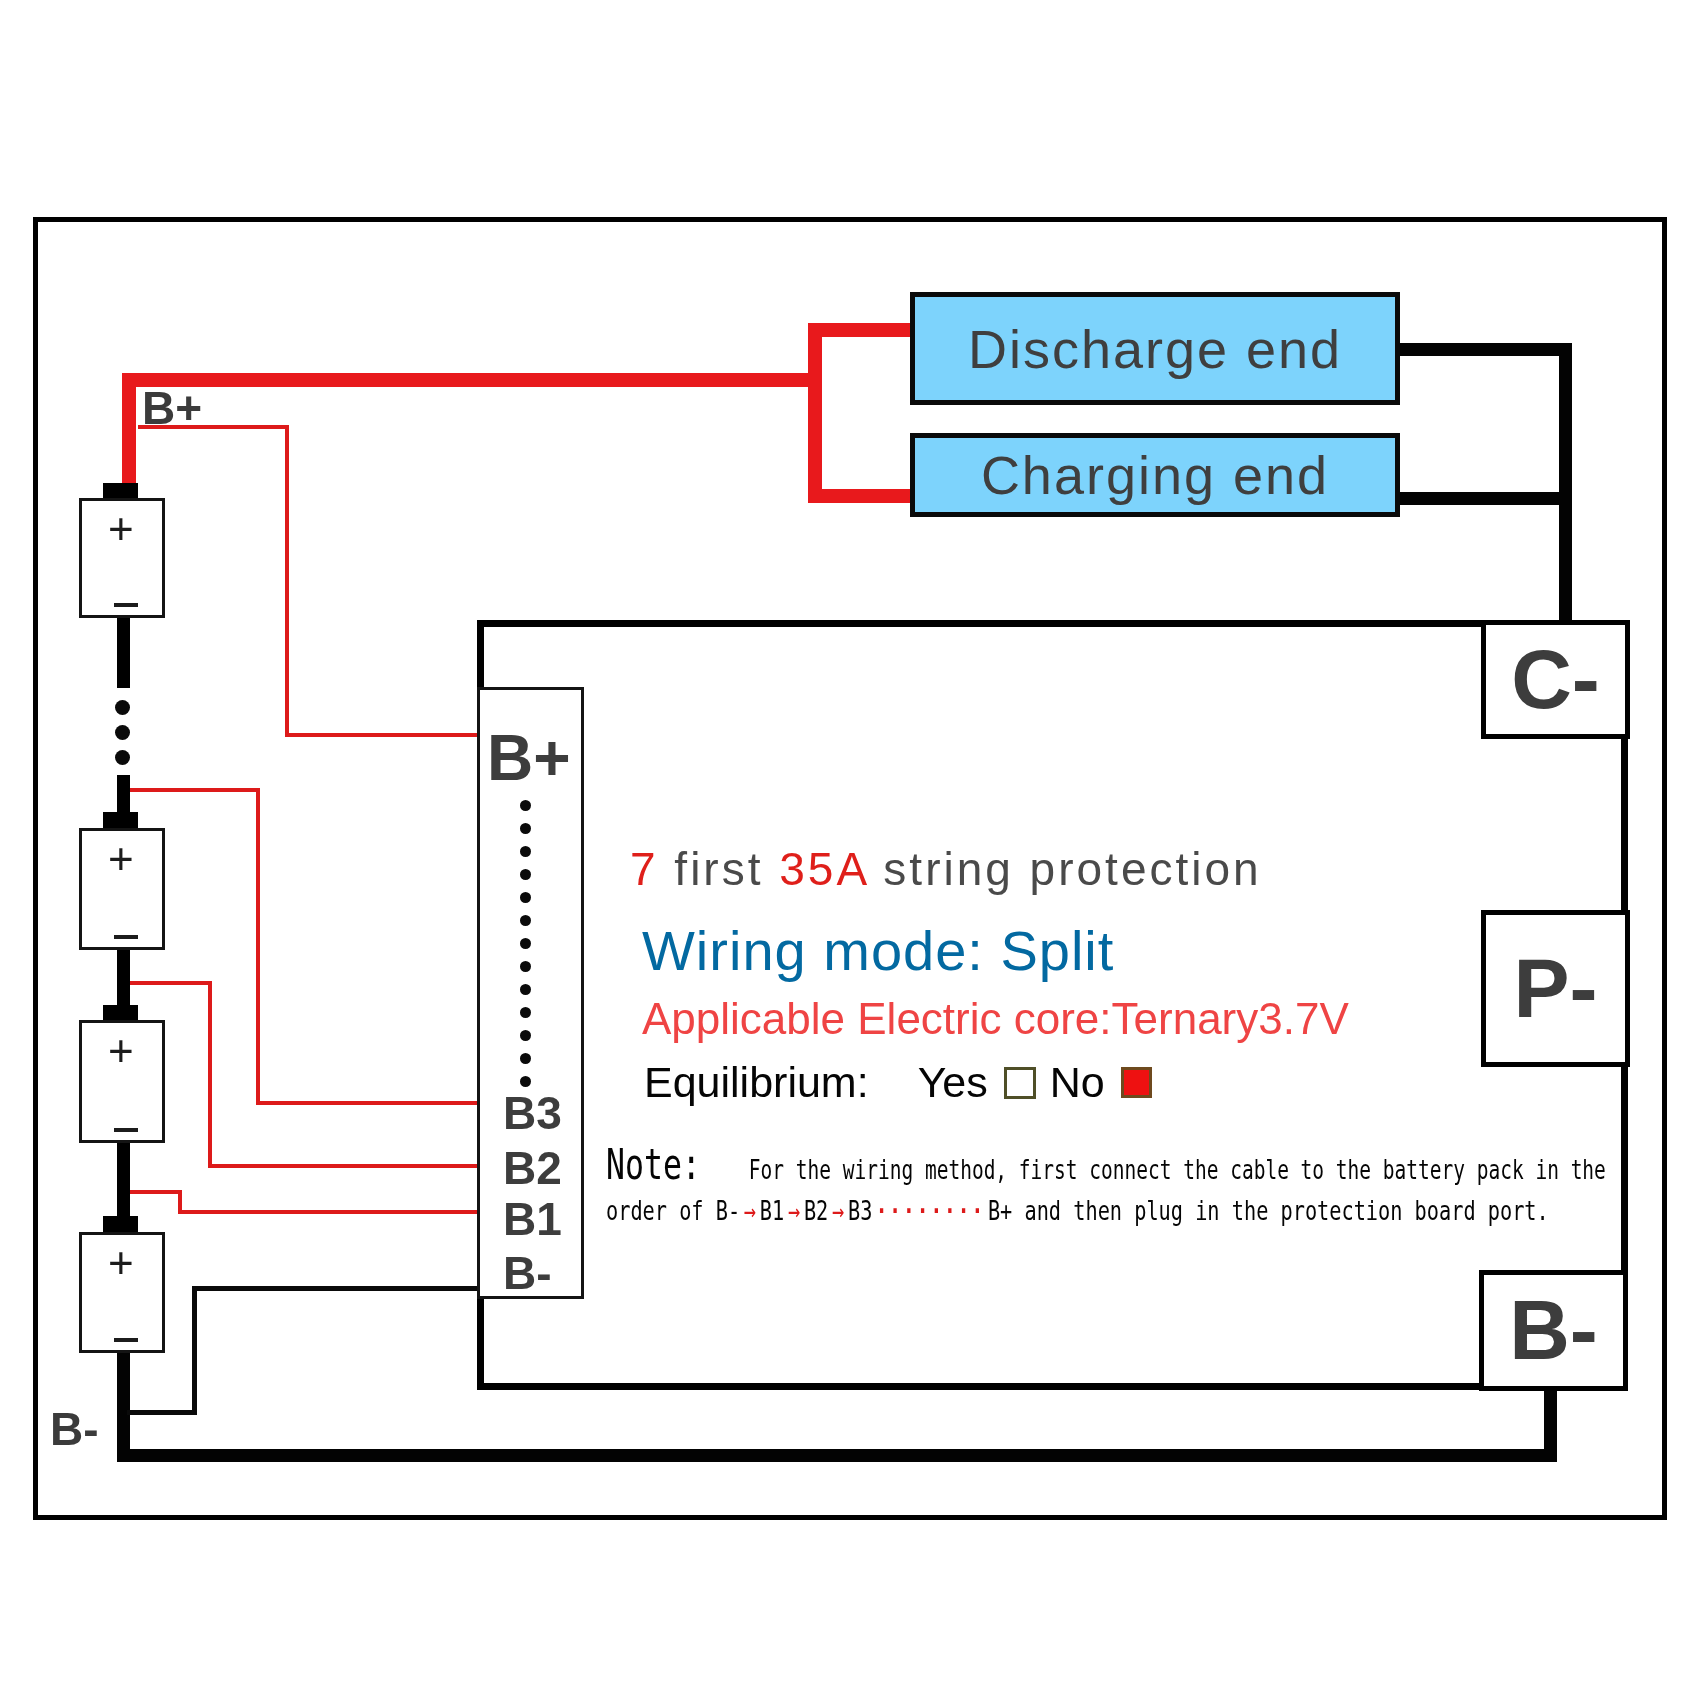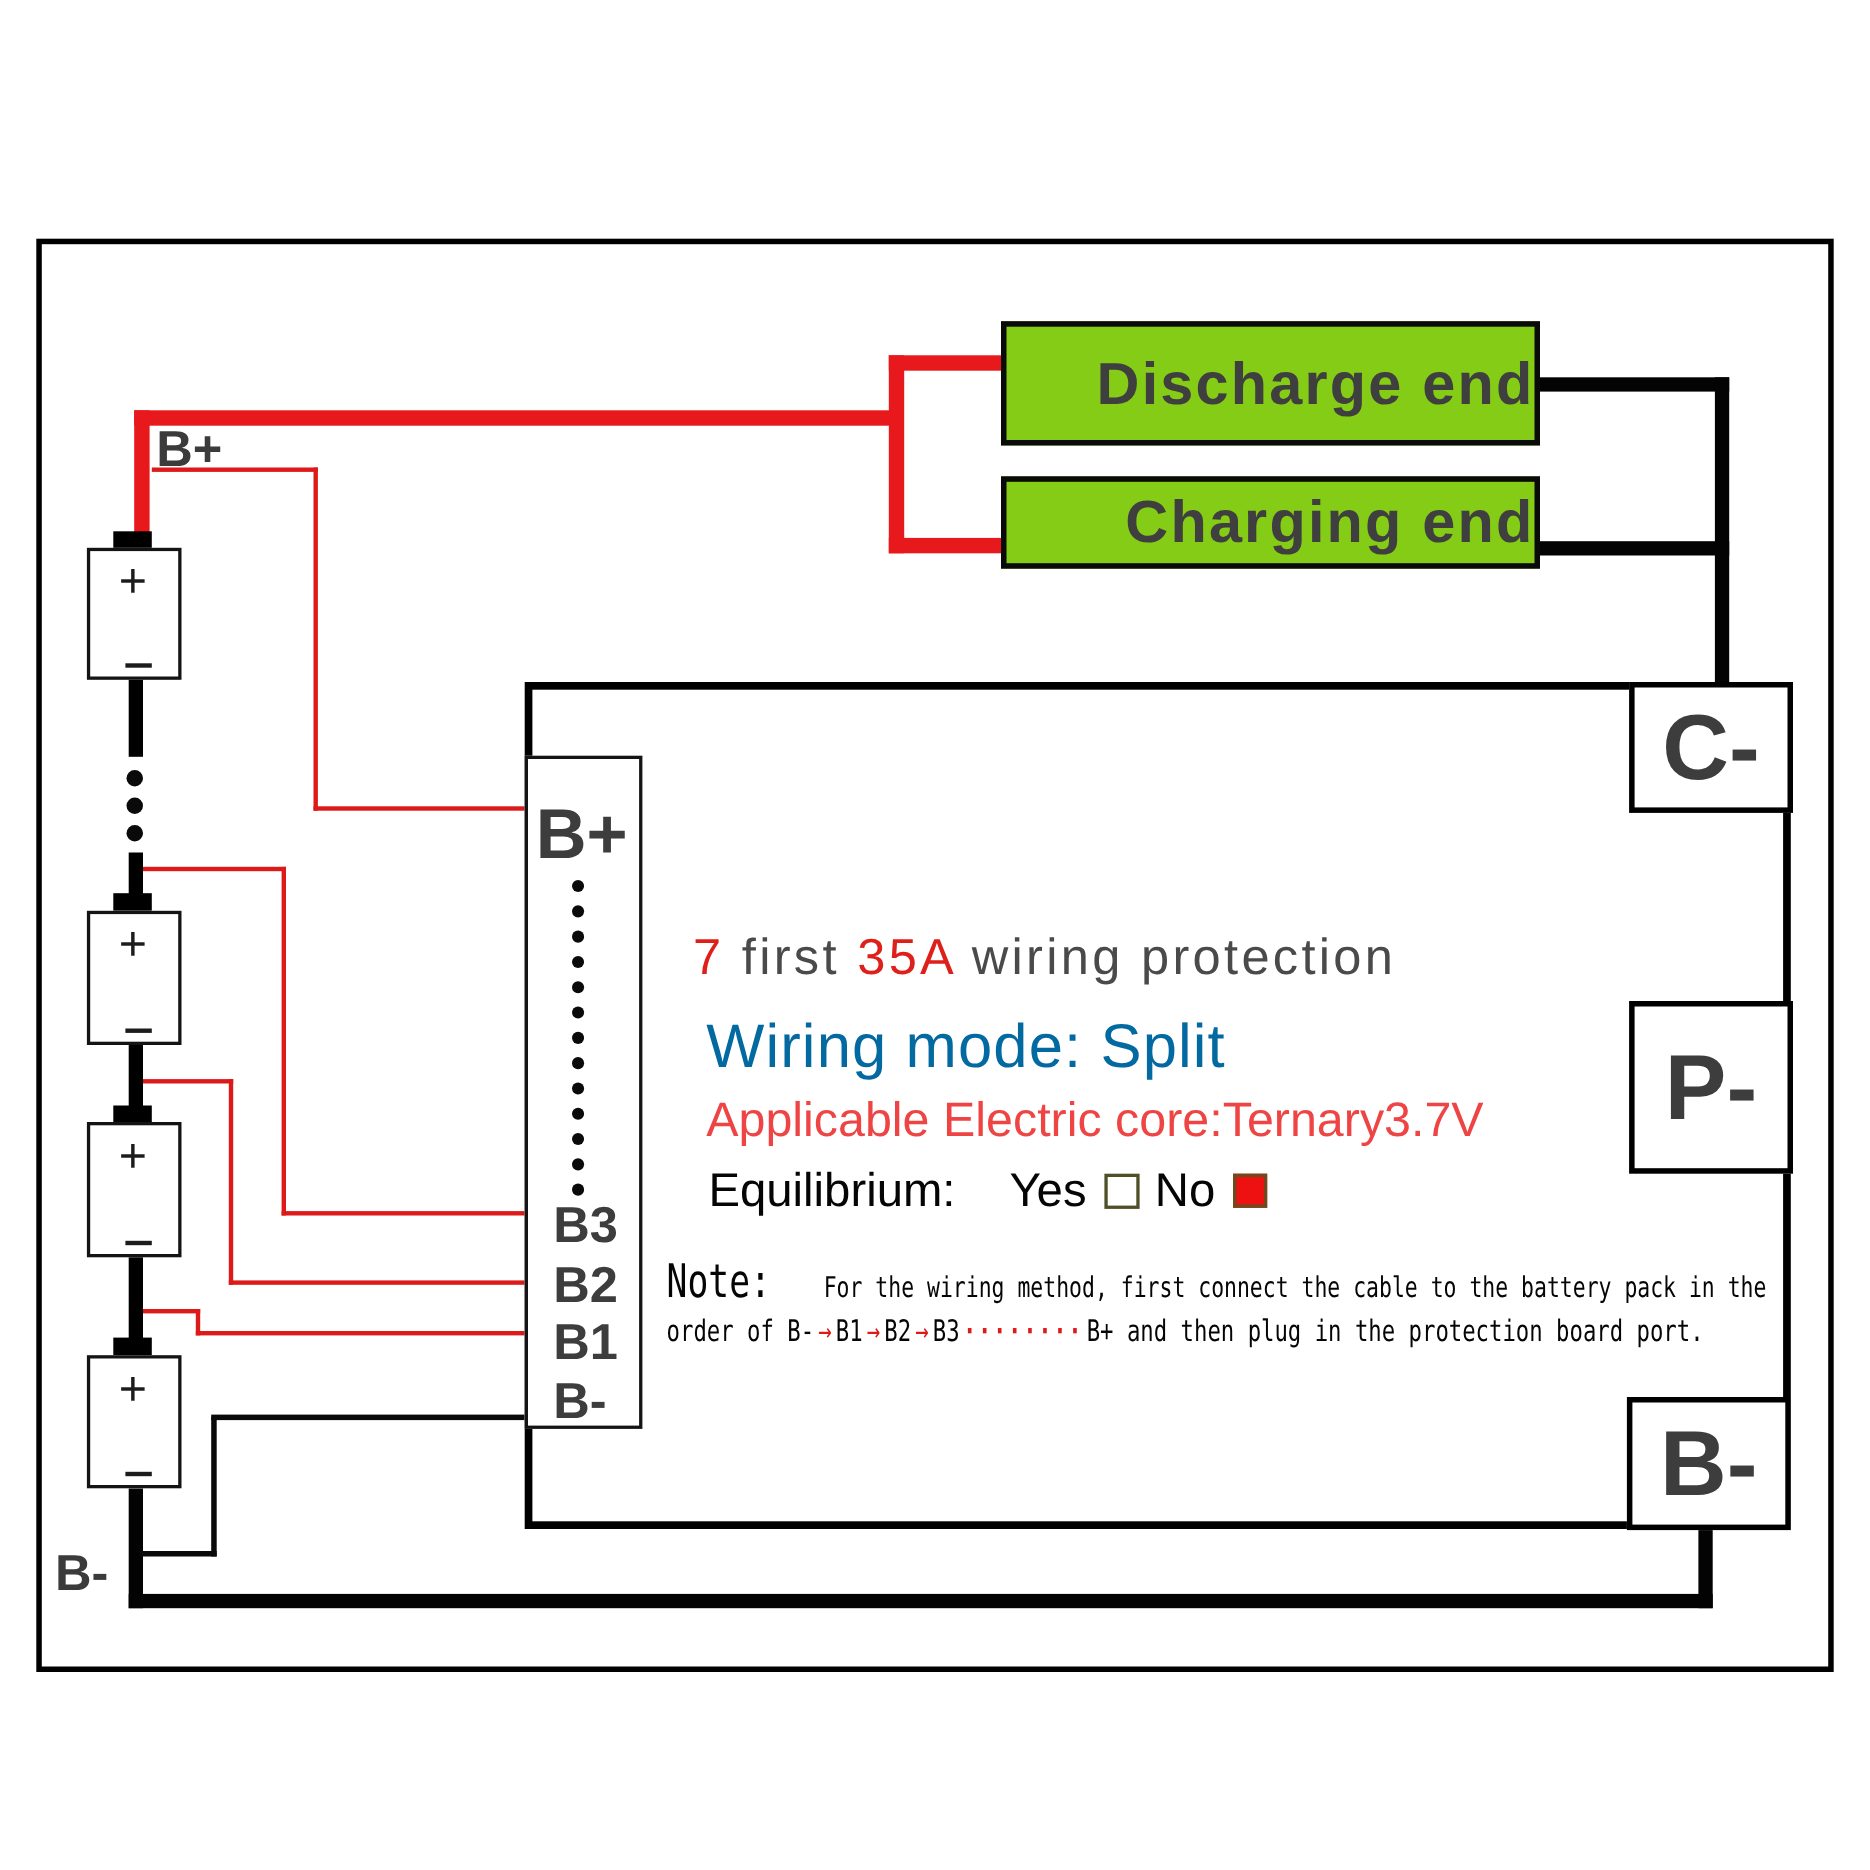--- a/index.html
+++ b/index.html
@@ -7,22 +7,22 @@
          font-family:"Liberation Sans",sans-serif;}
   .abs{position:absolute;box-sizing:border-box;}
   
   #outer{left:33px;top:217px;width:1634px;height:1303px;border:5px solid #000;background:transparent;}
   #board{left:477px;top:620px;width:1151px;height:770px;border:7px solid #000;background:#fff;}
   .termbox{border:5px solid #000;background:#fff;display:flex;align-items:center;justify-content:center;
            color:#3d3d3d;font-weight:bold;font-size:84px;}
   #cbox{left:1481px;top:620px;width:149px;height:119px;}
   #pbox{left:1481px;top:910px;width:149px;height:157px;}
   #bbox{left:1479px;top:1270px;width:149px;height:121px;}
-  .connbox{left:910px;width:490px;border:5px solid #0a0a0a;background:#84cc16;display:flex;align-items:center;
-           justify-content:flex-end;color:#3f3f3f;font-weight:bold;font-size:54px;letter-spacing:2px;}
+  .connbox{left:910px;width:490px;border:5px solid #0a0a0a;background:#7dd3fc;display:flex;align-items:center;
+           justify-content:center;color:#3f3f3f;font-weight:normal;font-size:54px;letter-spacing:2px;}
   #discharge{top:292px;height:113px;}
   #charging{top:433px;height:84px;}
   #portbox{left:477px;top:687px;width:107px;height:612px;border:3px solid #141414;background:#fff;}
   
   .w{position:absolute;}
   .wr{background:#e8191c;}  
   .wk{background:#030303;}  
   .sr{background:#dd1a1a;}  
   .sk{background:#0a0a0a;}  
   
@@ -129,21 +129,21 @@
 
   <div id="discharge" class="abs connbox">
     <span>Discharge end</span>
   </div>
   <div id="charging" class="abs connbox">
     <span>Charging end</span>
   </div>
 
   <div id="board" class="abs"></div>
 
-  <div id="title" class="abs"><span class="red">7</span><span> first </span><span class="red">35A</span><span> wiring protection</span></div>
+  <div id="title" class="abs"><span class="red">7</span><span> first </span><span class="red">35A</span><span> string protection</span></div>
   <div id="wiring" class="abs">Wiring mode: Split</div>
   <div id="applicable" class="abs">Applicable Electric core:Ternary3.7V</div>
   <div id="equil" class="abs">
     <span class="lbl">Equilibrium:</span>
     <span class="yes">Yes</span>
     <span class="cb-empty"></span>
     <span>No</span>
     <span class="cb-red"></span>
   </div>
 

